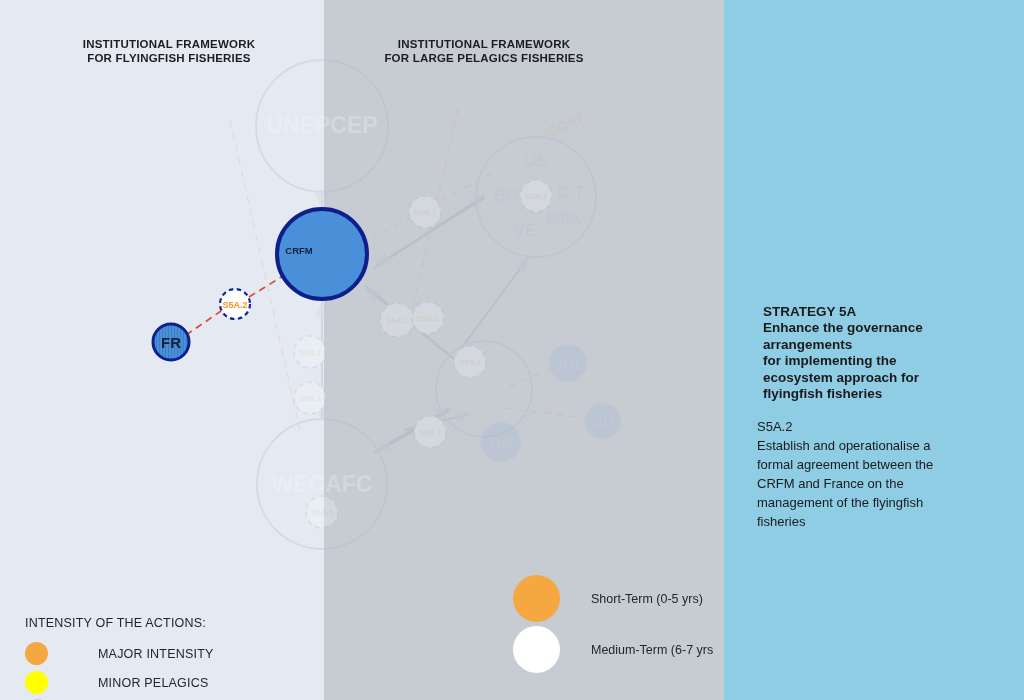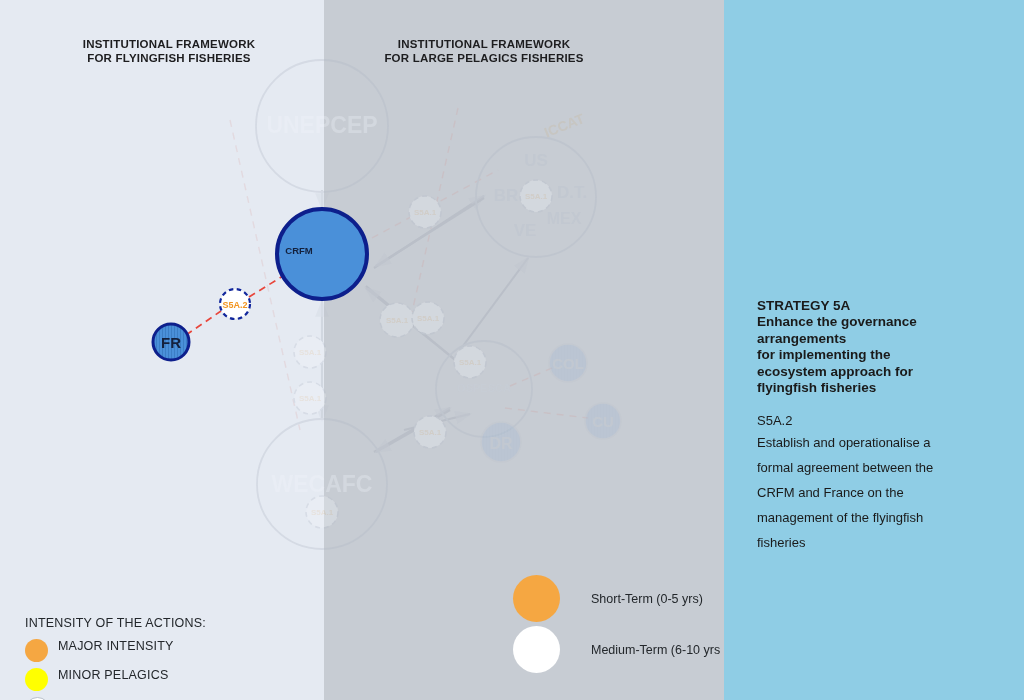--- a/index.html
+++ b/index.html
@@ -64,52 +64,54 @@
     left: 757px;
     top: 298px;
     width: 240px;
   }
   #strategy-title {
     font-size: 13.5px;
     font-weight: bold;
     color: #1a1a1a;
     line-height: 16.4px;
     white-space: pre-line;
-    margin: 0;
+    margin: 6px;
   }
   #strategy-action-code {
     margin-top: 17px;
     font-size: 13px;
     color: #1a1a1a;
     line-height: 16.4px;
   }
   #strategy-action-text {
     font-size: 13px;
     color: #1a1a1a;
-    line-height: 25px;
+    line-height: 19px;
     white-space: pre-line;
   }
 
   
   #intensity-legend {
     position: absolute;
     left: 25px;
     top: 602px;
     width: 300px;
     margin-top: 14px;
   }
   #intensity-title {
     font-size: 12.5px;
     color: #23272b;
     letter-spacing: 0.2px;
     margin-bottom: 9px;
   }
   .legend-row {
     display: flex;
+    align-items: center;
     height: 29px;
+    gap: 40px;
   }
   .legend-dot {
     width: 23px;
     height: 23px;
     border-radius: 50%;
     flex: 0 0 auto;
     margin-right: 10px;
   }
   .legend-label {
     font-size: 12.5px;
@@ -293,17 +295,17 @@
     </div>
   </div>
 
   <div id="timeframe-legend">
     <div class="tf-row">
       <span class="tf-dot" style="background:#f5a742"></span>
       <span class="tf-label">Short-Term (0-5 yrs)</span>
     </div>
     <div class="tf-row">
       <span class="tf-dot" style="background:#ffffff"></span>
-      <span class="tf-label">Medium-Term (6-10 yrs</span>
+      <span class="tf-label">Medium-Term (6-7 yrs</span>
     </div>
   </div>
 
 </div>
 
 </body></html>

